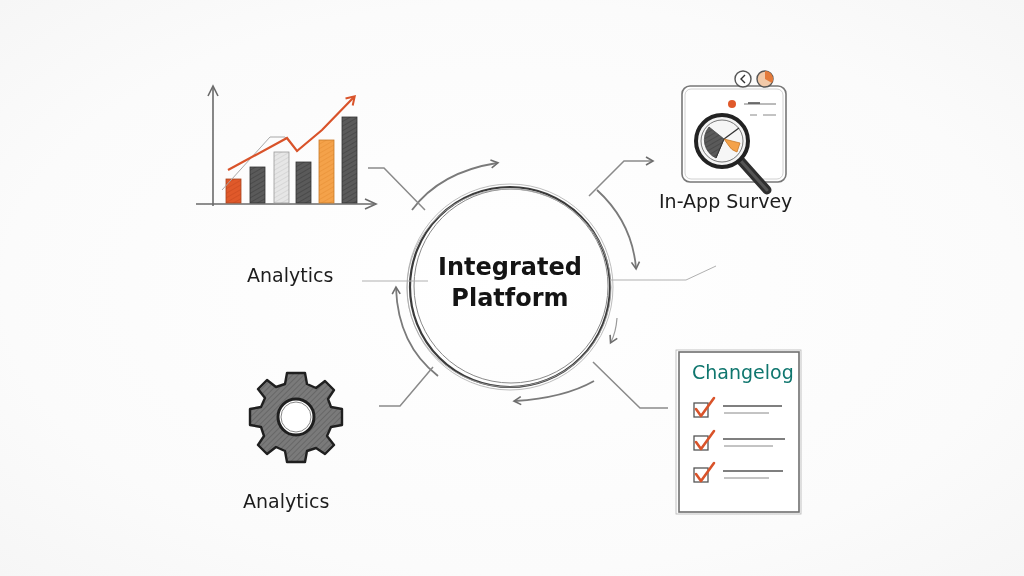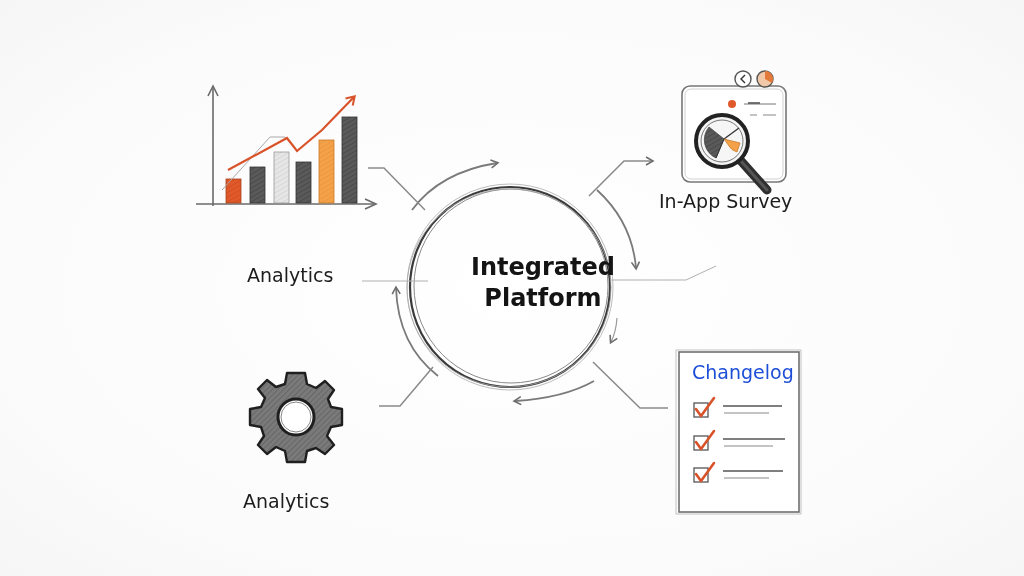--- a/index.html
+++ b/index.html
@@ -32,29 +32,28 @@
       position: absolute;
       left: 410px;
       top: 252px;
       width: 200px;
       text-align: center;
       font-family: "DejaVu Sans", "Liberation Sans", sans-serif;
       font-weight: bold;
       font-size: 24px;
       line-height: 31px;
       color: #141414;
-      padding-left: 33px;
     }
     .changelog-title {
       position: absolute;
       left: 692px;
       top: 361px;
       font-family: "DejaVu Sans", "Liberation Sans", sans-serif;
       font-size: 19px;
-      color: #1d4ed8;
+      color: #0f766e;
     }
   </style>
 </head>
 <body>
 
 <svg class="canvas" width="1024" height="576" viewBox="0 0 1024 576" xmlns="http://www.w3.org/2000/svg">
   <defs>
     <pattern id="hatchDark" width="4" height="4" patternUnits="userSpaceOnUse" patternTransform="rotate(60)">
       <rect width="4" height="4" fill="#5a5a5a"></rect>
       <line x1="0" y1="0" x2="0" y2="4" stroke="#3e3e3e" stroke-width="1.2"></line>

